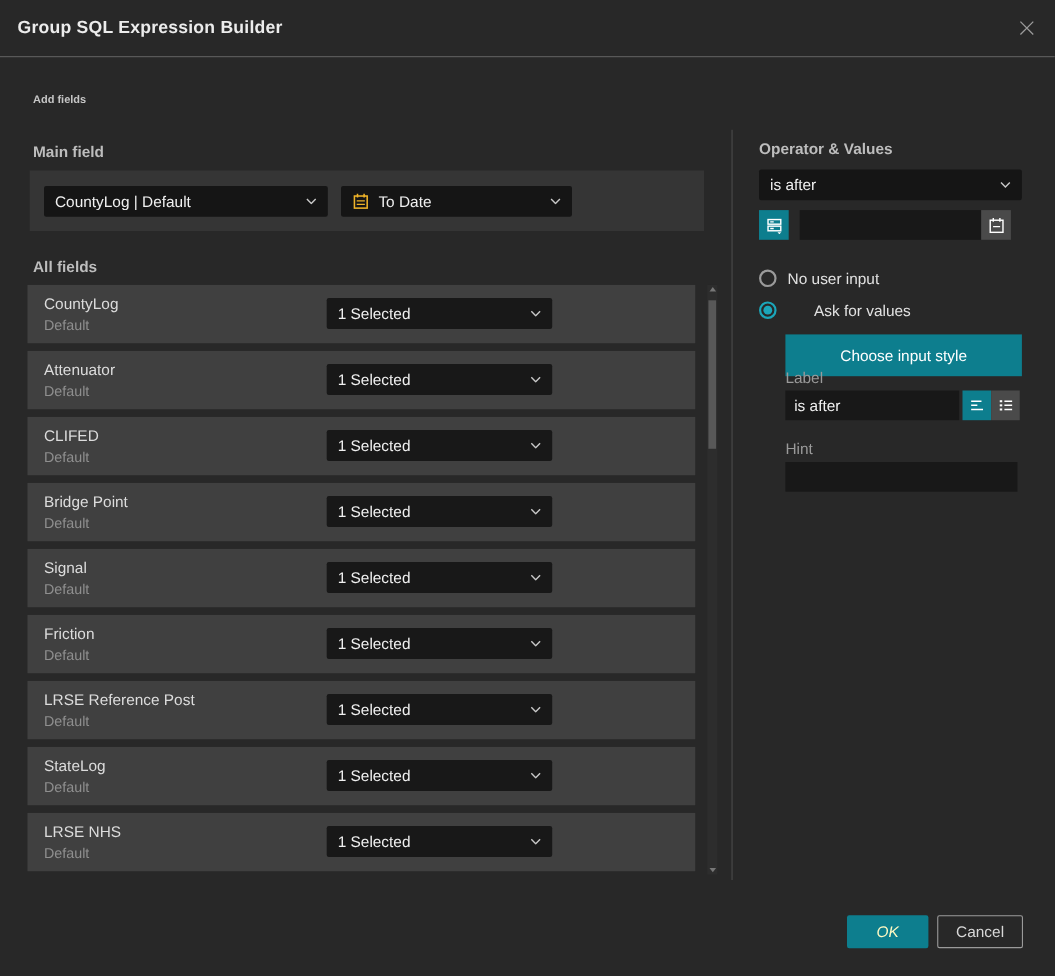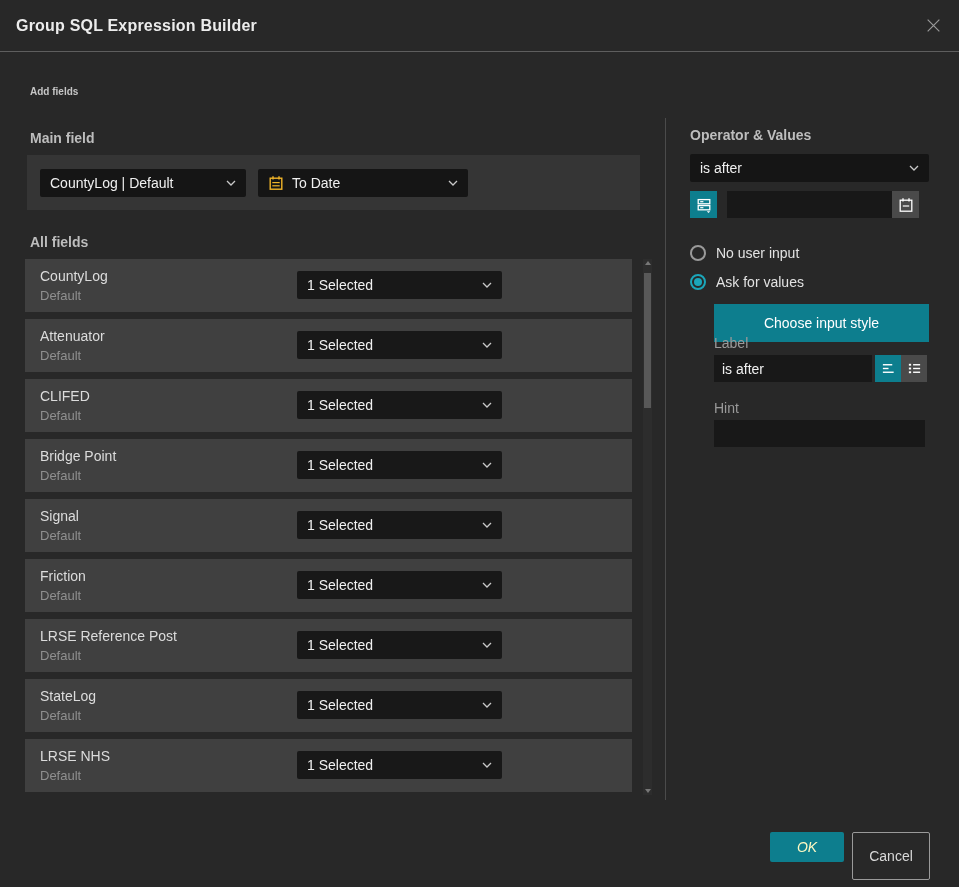--- a/index.html
+++ b/index.html
@@ -13,21 +13,21 @@
 
   .heading { position:absolute; font-size:14px; font-weight:bold; color:#bdbdbd; }
 
   
   .select { background:#151515; border-radius:2px; display:flex; align-items:center; padding:0 10px; height:28px; cursor:pointer; }
   .select .select-text { font-size:14px; color:#f0f0f0; white-space:nowrap; overflow:hidden; }
   .select .chev { margin-left:auto; display:flex; align-items:center; padding-left:8px; }
 
   
   .main-panel { position:absolute; left:27px; top:155px; width:613px; height:55px; background:#353535; display:flex; align-items:center; padding-left:13px; }
-  .sel-field { width:206px; }
+  .sel-field { width:258px; }
   .sel-subfield { width:210px; margin-left:12px; }
   .sel-subfield .cal { display:flex; align-items:center; margin-right:8px; }
 
   
   .field-list { position:absolute; left:25px; top:259px; width:607px; }
   .field-row { position:relative; width:607px; height:53px; background:#404040; margin-bottom:7px; }
   .field-name { position:absolute; left:15px; top:9px; font-size:14px; color:#dcdcdc; }
   .field-sub { position:absolute; left:15px; top:29px; font-size:13px; color:#8f8f8f; }
   .field-row .select { position:absolute; left:272px; top:12px; width:205px; background:#181818; }
 
@@ -59,21 +59,21 @@
 
   .sub-label { position:absolute; font-size:14px; color:#9a9a9a; }
   .label-row { position:absolute; left:714px; top:355px; display:flex; height:27px; }
   .label-input { width:158px; height:27px; background:#181818; border:none; color:#f0f0f0; font-size:14px; padding:0 8px; font-family:"Liberation Sans",sans-serif; }
   .segment { display:flex; margin-left:3px; }
   .segment .icon-btn { width:26px; height:27px; }
   .hint-input { position:absolute; left:714px; top:420px; width:211px; height:27px; background:#181818; border:none; color:#f0f0f0; font-size:14px; padding:0 8px; font-family:"Liberation Sans",sans-serif; }
 
   
   .ok-btn { position:absolute; left:770px; top:832px; width:74px; height:30px; background:#0d7e8e; color:#fef9c3; border:none; font-size:14px; border-radius:2px; cursor:pointer; font-family:"Liberation Sans",sans-serif;font-style:italic; }
-  .cancel-btn { position:absolute; left:852px; top:832px; width:78px; height:48px; background:transparent; color:#d8d8d8; border:1px solid #9a9a9a; font-size:14px; border-radius:2px; cursor:pointer; font-family:"Liberation Sans",sans-serif; }
+  .cancel-btn { position:absolute; left:852px; top:832px; width:78px; height:30px; background:transparent; color:#d8d8d8; border:1px solid #9a9a9a; font-size:14px; border-radius:2px; cursor:pointer; font-family:"Liberation Sans",sans-serif; }
 </style>
 </head>
 <body>
 
 <div class="dialog">
 
   <div class="titlebar">
     <span class="title">Group SQL Expression Builder</span>
     <span class="close-btn">
       <svg width="17" height="17" viewBox="0 0 16 16">
@@ -275,21 +275,21 @@
       </svg>
     </span>
   </div>
 
   <div class="radio-row" style="top:245px;">
     <span class="radio">
         <span class="dot"></span>
       </span>
     <span class="radio-label">No user input</span>
   </div>
-  <div class="radio-row" style="top:274px;">
+  <div class="radio-row" style="top:274px;gap:24px;">
     <span class="radio selected">
         <span class="dot"></span>
       </span>
     <span class="radio-label">Ask for values</span>
   </div>
 
   <button class="choose-btn">Choose input style</button>
 
   <div class="sub-label" style="left:714px; top:335px;">Label</div>
   <div class="label-row">

